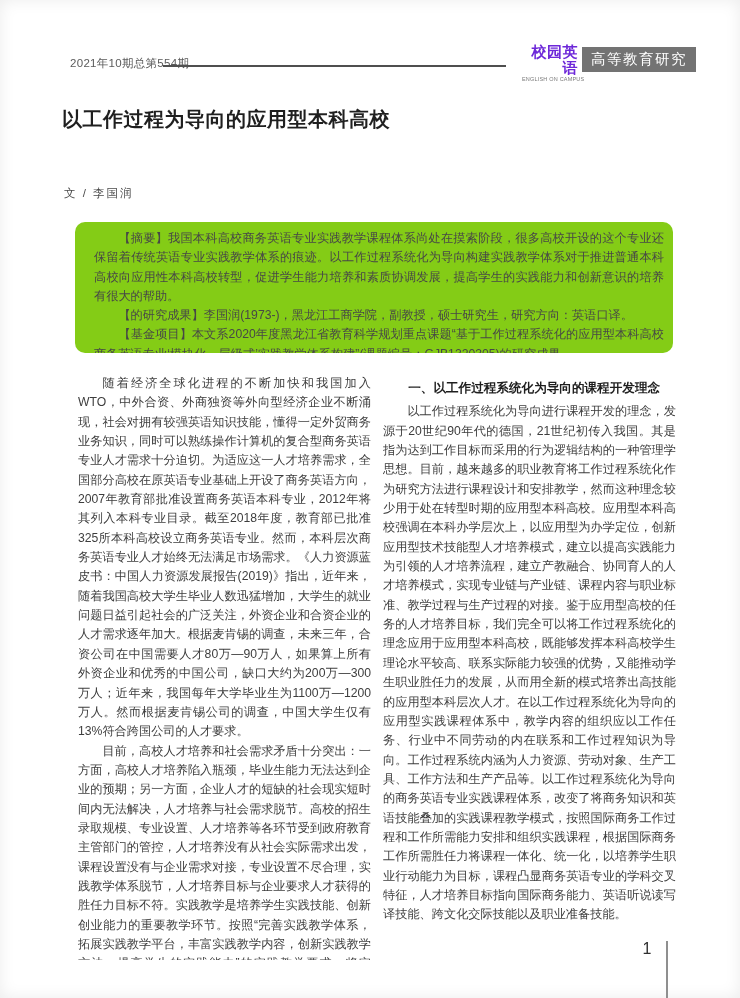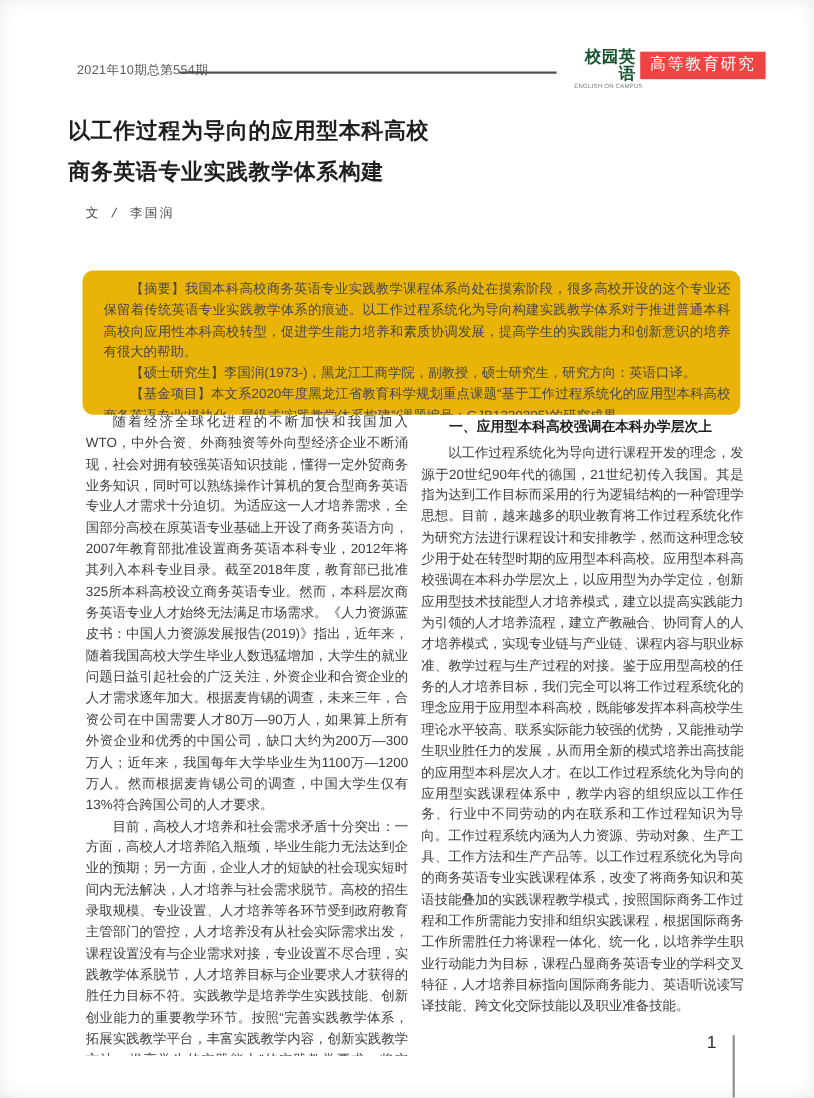--- a/index.html
+++ b/index.html
@@ -17,49 +17,48 @@
   
   .issue {
     position: absolute; left: 70px; top: 56px;
     font-size: 11.5px; color: #5a5a5a; letter-spacing: 0.3px;
   }
   .head-rule {
     position: absolute; left: 163px; top: 65px;
     width: 343px; height: 2px; background: #4f4f4f;
   }
   .logo { position: absolute; left: 522px; top: 44px; width: 56px; text-align: right; }
-  .logo-cn { font-size: 15px; font-weight: 700; color: #14532d; letter-spacing: 0.5px; line-height: 16px; }
+  .logo-cn { font-size: 15px; font-weight: 700; color: #6d28d9; letter-spacing: 0.5px; line-height: 16px; }
   .logo-en { font-size: 5.5px; color: #7a7a7a; letter-spacing: 0.2px; line-height: 7px; white-space: nowrap; }
   .badge {
     position: absolute; left: 582px; top: 47px;
     height: 25px; line-height: 25px; padding: 0 9px;
-    background: #ef4444; color: #ffffff;
+    background: #737373; color: #ffffff;
     font-size: 14.5px; letter-spacing: 1.5px; font-weight: 500;
   }
 
   
   .title {
     position: absolute; left: 62px; top: 100px; margin: 0;
     font-size: 20px; font-weight: 700; color: #1f1f1f;
     line-height: 38px; letter-spacing: 0.5px;
   }
   .byline {
     position: absolute; left: 64px; top: 186px;
-    font-family: Liberation Mono, monospace;
-    font-size: 11.5px; color: #4a4a4a; letter-spacing: 2px; margin-left: 14px;
+    font-family: Liberation Sans, sans-serif;
+    font-size: 11.5px; color: #4a4a4a; letter-spacing: 2px;
   }
 
   
   .metabox {
     position: absolute; left: 75px; top: 222px;
     width: 598px; height: 131px; box-sizing: border-box;
-    background: #eab308; border-radius: 10px;
+    background: #84cc16; border-radius: 10px;
     padding: 7px 9px 0 19px;
     overflow: hidden;
-    margin-top: 24px;
   }
   .metabox p {
     margin: 0; text-indent: 2em; text-align: justify;
     font-size: 12.2px; line-height: 19.3px; color: #474747;
   }
 
   
   .columns {
     position: absolute; left: 78px; top: 374px;
     width: 598px; display: flex; gap: 12px;
@@ -92,36 +91,36 @@
 <div class="page">
 
   <div class="issue">2021年10期总第554期</div>
   <div class="head-rule"></div>
   <div class="logo">
     <div class="logo-cn">校园英语</div>
     <div class="logo-en">ENGLISH ON CAMPUS</div>
   </div>
   <div class="badge">高等教育研究</div>
 
-  <h1 class="title"><span>以工作过程为导向的应用型本科高校</span><br><span>商务英语专业实践教学体系构建</span></h1>
+  <h1 class="title"><span>以工作过程为导向的应用型本科高校</span><br></h1>
   <div class="byline">文 / 李国润</div>
 
   <div class="metabox">
     <p><span>【摘要】</span><span>我国本科高校商务英语专业实践教学课程体系尚处在摸索阶段，很多高校开设的这个专业还保留着传统英语专业实践教学体系的痕迹。以工作过程系统化为导向构建实践教学体系对于推进普通本科高校向应用性本科高校转型，促进学生能力培养和素质协调发展，提高学生的实践能力和创新意识的培养有很大的帮助。</span></p>
-    <p><span>【硕士研究生】</span><span>李国润(1973-)，黑龙江工商学院，副教授，硕士研究生，研究方向：英语口译。</span></p>
+    <p><span>【的研究成果】</span><span>李国润(1973-)，黑龙江工商学院，副教授，硕士研究生，研究方向：英语口译。</span></p>
     <p><span>【基金项目】</span><span>本文系2020年度黑龙江省教育科学规划重点课题“基于工作过程系统化的应用型本科高校商务英语专业‘模块化、层级式’实践教学体系构建”(课题编号：GJB1320305)的研究成果。</span></p>
   </div>
 
   <div class="columns">
     <div class="col">
       <p class="para">随着经济全球化进程的不断加快和我国加入WTO，中外合资、外商独资等外向型经济企业不断涌现，社会对拥有较强英语知识技能，懂得一定外贸商务业务知识，同时可以熟练操作计算机的复合型商务英语专业人才需求十分迫切。为适应这一人才培养需求，全国部分高校在原英语专业基础上开设了商务英语方向，2007年教育部批准设置商务英语本科专业，2012年将其列入本科专业目录。截至2018年度，教育部已批准325所本科高校设立商务英语专业。然而，本科层次商务英语专业人才始终无法满足市场需求。《人力资源蓝皮书：中国人力资源发展报告(2019)》指出，近年来，随着我国高校大学生毕业人数迅猛增加，大学生的就业问题日益引起社会的广泛关注，外资企业和合资企业的人才需求逐年加大。根据麦肯锡的调查，未来三年，合资公司在中国需要人才80万—90万人，如果算上所有外资企业和优秀的中国公司，缺口大约为200万—300万人；近年来，我国每年大学毕业生为1100万—1200万人。然而根据麦肯锡公司的调查，中国大学生仅有13%符合跨国公司的人才要求。</p>
       <p class="para">目前，高校人才培养和社会需求矛盾十分突出：一方面，高校人才培养陷入瓶颈，毕业生能力无法达到企业的预期；另一方面，企业人才的短缺的社会现实短时间内无法解决，人才培养与社会需求脱节。高校的招生录取规模、专业设置、人才培养等各环节受到政府教育主管部门的管控，人才培养没有从社会实际需求出发，课程设置没有与企业需求对接，专业设置不尽合理，实践教学体系脱节，人才培养目标与企业要求人才获得的胜任力目标不符。实践教学是培养学生实践技能、创新创业能力的重要教学环节。按照“完善实践教学体系，拓展实践教学平台，丰富实践教学内容，创新实践教学方法，提高学生的实践能力”的实践教学要求，将实验、实习(实训)、毕业设计(论文)、课程设计、创新创业等实践内容融入“应用型”人才培养的各个环节中来，构建全方位、多层次的实践教学体系，促进知识传授、能力培养</p>
     </div>
     <div class="col">
-      <h2 class="heading">一、应用型本科高校强调在本科办学层次上</h2>
+      <h2 class="heading">一、以工作过程系统化为导向的课程开发理念</h2>
       <p class="para">以工作过程系统化为导向进行课程开发的理念，发源于20世纪90年代的德国，21世纪初传入我国。其是指为达到工作目标而采用的行为逻辑结构的一种管理学思想。目前，越来越多的职业教育将工作过程系统化作为研究方法进行课程设计和安排教学，然而这种理念较少用于处在转型时期的应用型本科高校。应用型本科高校强调在本科办学层次上，以应用型为办学定位，创新应用型技术技能型人才培养模式，建立以提高实践能力为引领的人才培养流程，建立产教融合、协同育人的人才培养模式，实现专业链与产业链、课程内容与职业标准、教学过程与生产过程的对接。鉴于应用型高校的任务的人才培养目标，我们完全可以将工作过程系统化的理念应用于应用型本科高校，既能够发挥本科高校学生理论水平较高、联系实际能力较强的优势，又能推动学生职业胜任力的发展，从而用全新的模式培养出高技能的应用型本科层次人才。在以工作过程系统化为导向的应用型实践课程体系中，教学内容的组织应以工作任务、行业中不同劳动的内在联系和工作过程知识为导向。工作过程系统内涵为人力资源、劳动对象、生产工具、工作方法和生产产品等。以工作过程系统化为导向的商务英语专业实践课程体系，改变了将商务知识和英语技能叠加的实践课程教学模式，按照国际商务工作过程和工作所需能力安排和组织实践课程，根据国际商务工作所需胜任力将课程一体化、统一化，以培养学生职业行动能力为目标，课程凸显商务英语专业的学科交叉特征，人才培养目标指向国际商务能力、英语听说读写译技能、跨文化交际技能以及职业准备技能。</p>
 
     </div>
   </div>
 
   <div class="page-num">1</div>
   <div class="page-num-rule"></div>
 
 </div>
 

